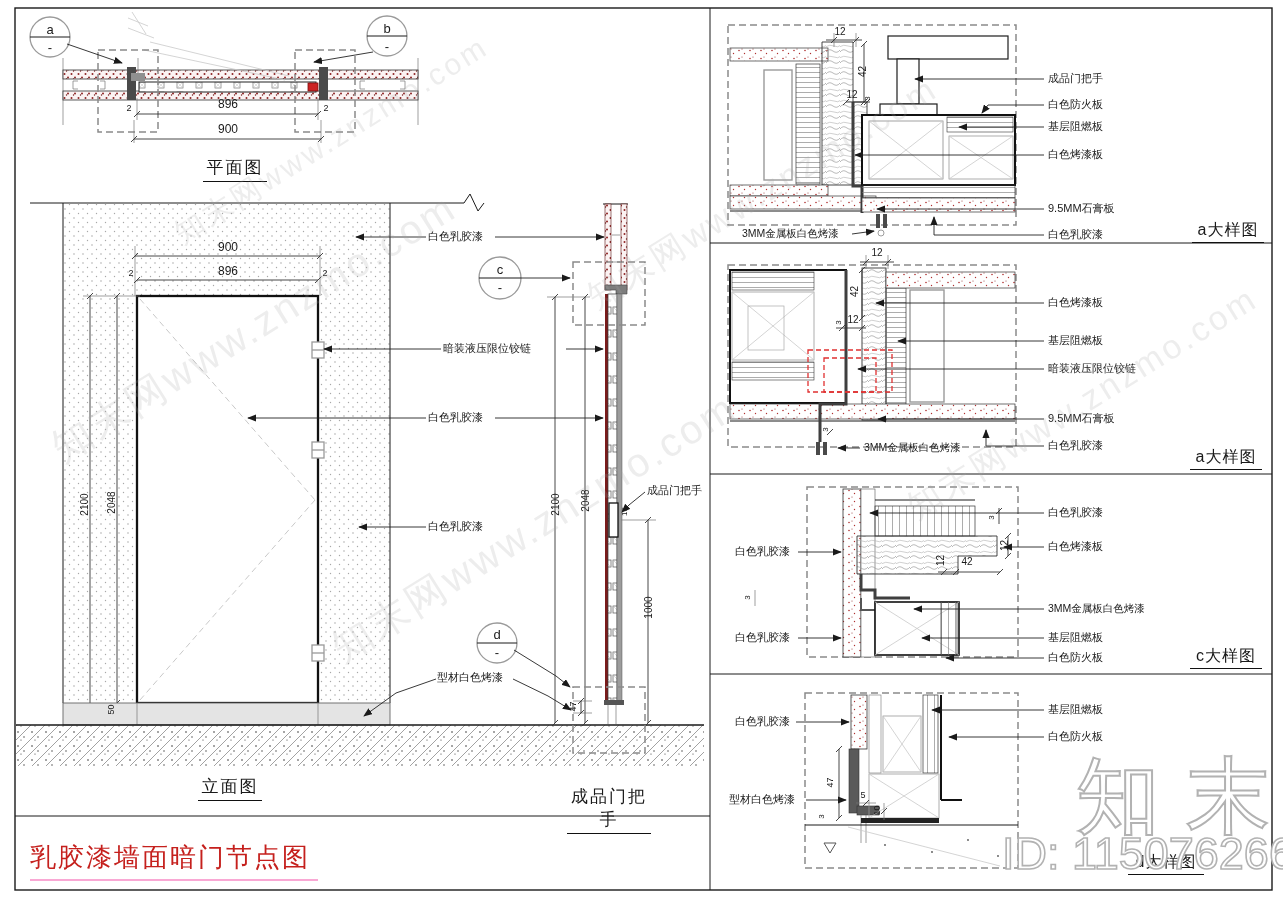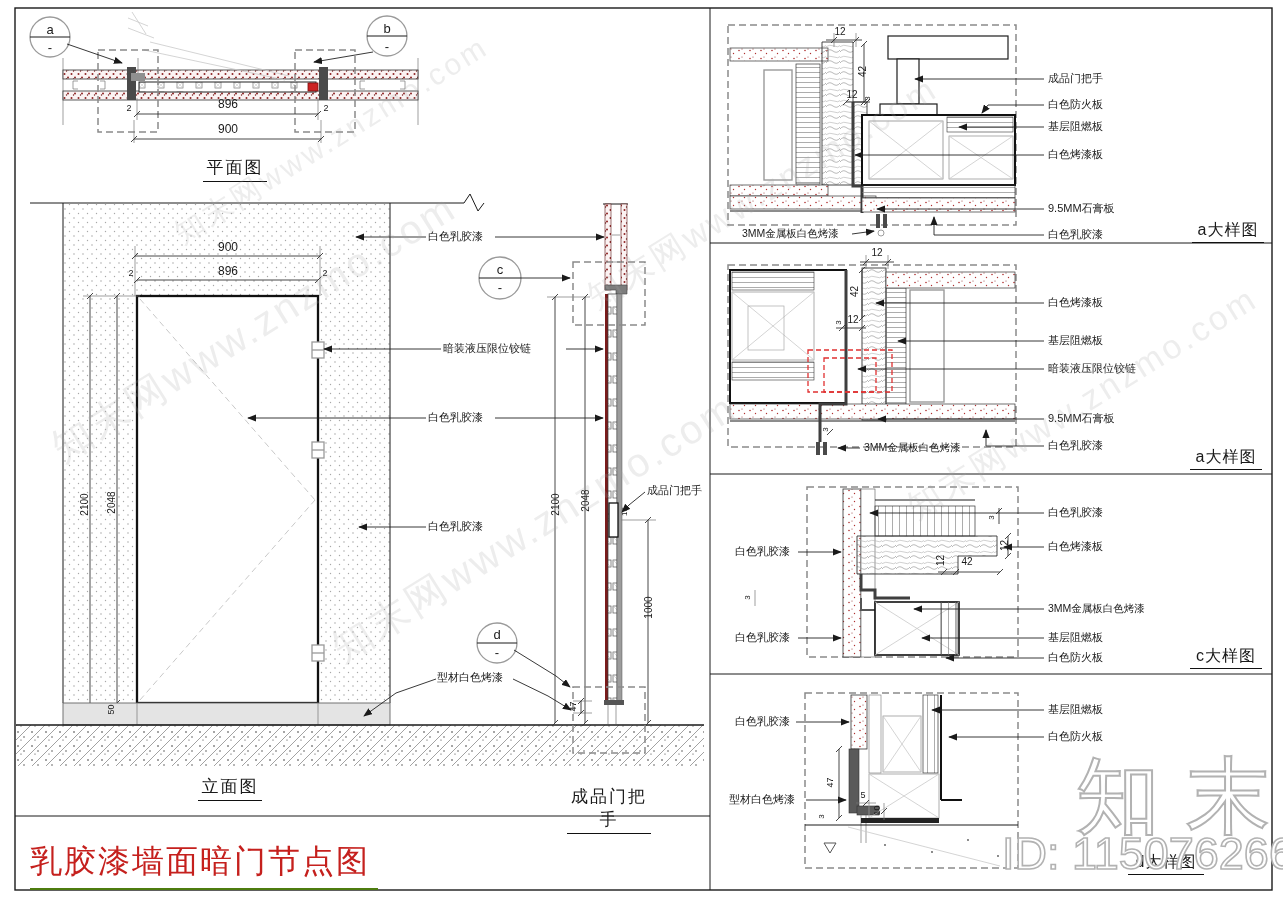--- a/index.html
+++ b/index.html
@@ -8,22 +8,22 @@
   #linework{position:absolute;left:0;top:0;z-index:1;}
   .lbl{position:absolute;z-index:2;font-size:11px;line-height:13px;white-space:nowrap;color:#1a1a1a;}
   .dimt{position:absolute;z-index:2;font-size:10px;line-height:11px;white-space:nowrap;color:#1a1a1a;text-align:center;}
   .rot{transform:rotate(-90deg);transform-origin:center center;width:40px;}
   .f9{font-size:9px;} .f8{font-size:8px;}
   .vtitle{position:absolute;z-index:2;font-size:17px;letter-spacing:2px;border-bottom:1.6px solid #111;
           padding-bottom:2px;text-align:center;}
   .ptitle{position:absolute;z-index:2;font-size:16px;letter-spacing:1px;border-bottom:1.4px solid #111;
           padding-bottom:1px;text-align:center;}
   .callout{position:absolute;z-index:2;font-size:13px;text-align:center;}
-  #sheet-title{position:absolute;z-index:2;left:30px;top:840px;font-size:32px;letter-spacing:2px;
-          color:#c5201d;border-bottom:2px solid #4d7c0f;padding:0 8px 4px 0;}
+  #sheet-title{position:absolute;z-index:2;left:30px;top:840px;font-size:26px;letter-spacing:2px;
+          color:#c5201d;border-bottom:2px solid #f9a8d4;padding:0 8px 4px 0;}
   .wm{position:absolute;z-index:3;font-size:40px;color:rgba(165,165,165,0.20);white-space:nowrap;
       transform:rotate(-32deg);pointer-events:none;letter-spacing:3px;}
   #wm-logo{position:absolute;z-index:4;left:1076px;top:740px;font-size:84px;letter-spacing:26px;
       color:#fff;-webkit-text-stroke:2px #b2b2b2;white-space:nowrap;}
   #wm-id{position:absolute;z-index:4;left:1002px;top:828px;font-size:45px;
       color:#fff;-webkit-text-stroke:1.6px #b2b2b2;white-space:nowrap;}
   
   .ln{stroke:#1a1a1a;stroke-width:1;fill:none}
   .ln2{stroke:#1a1a1a;stroke-width:1.4;fill:none}
   .thk{stroke:#111;stroke-width:2.3;fill:#fff}

